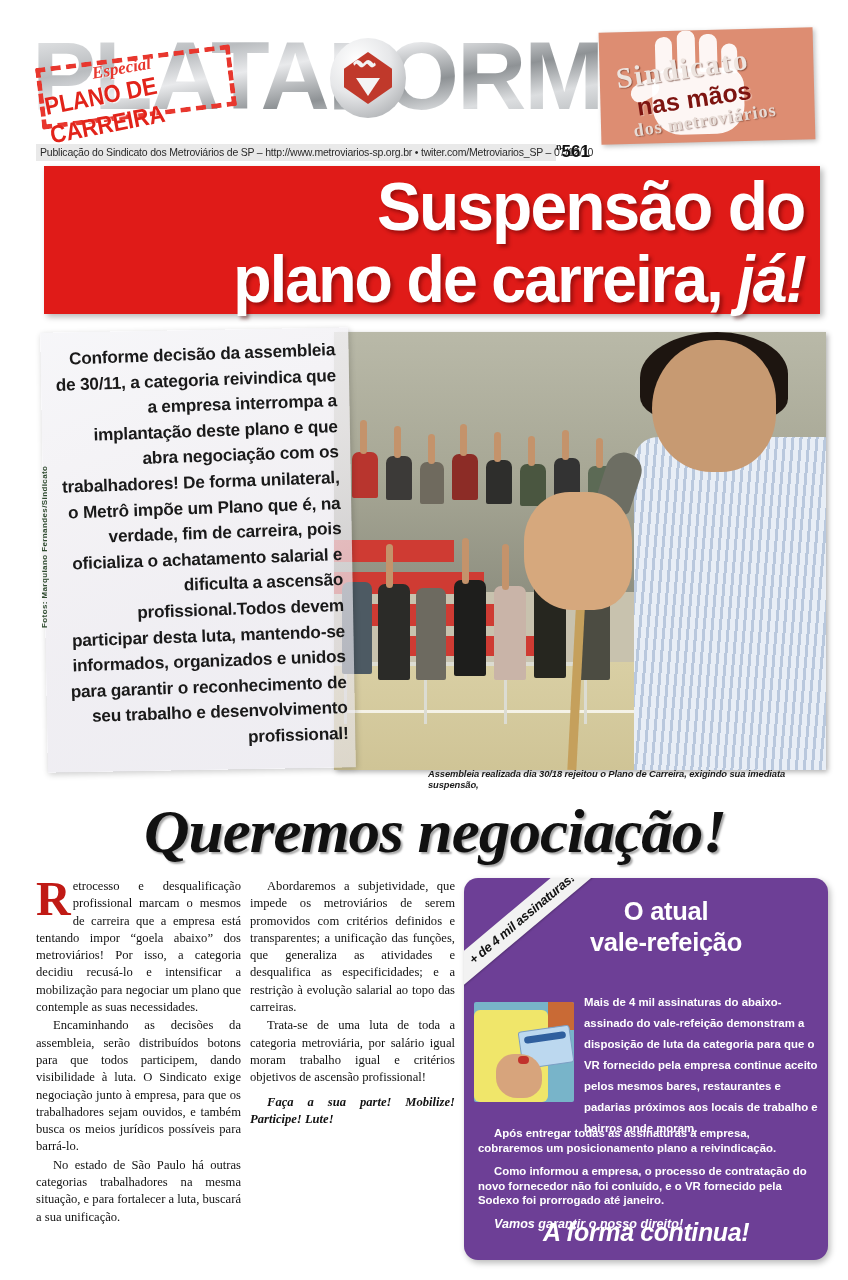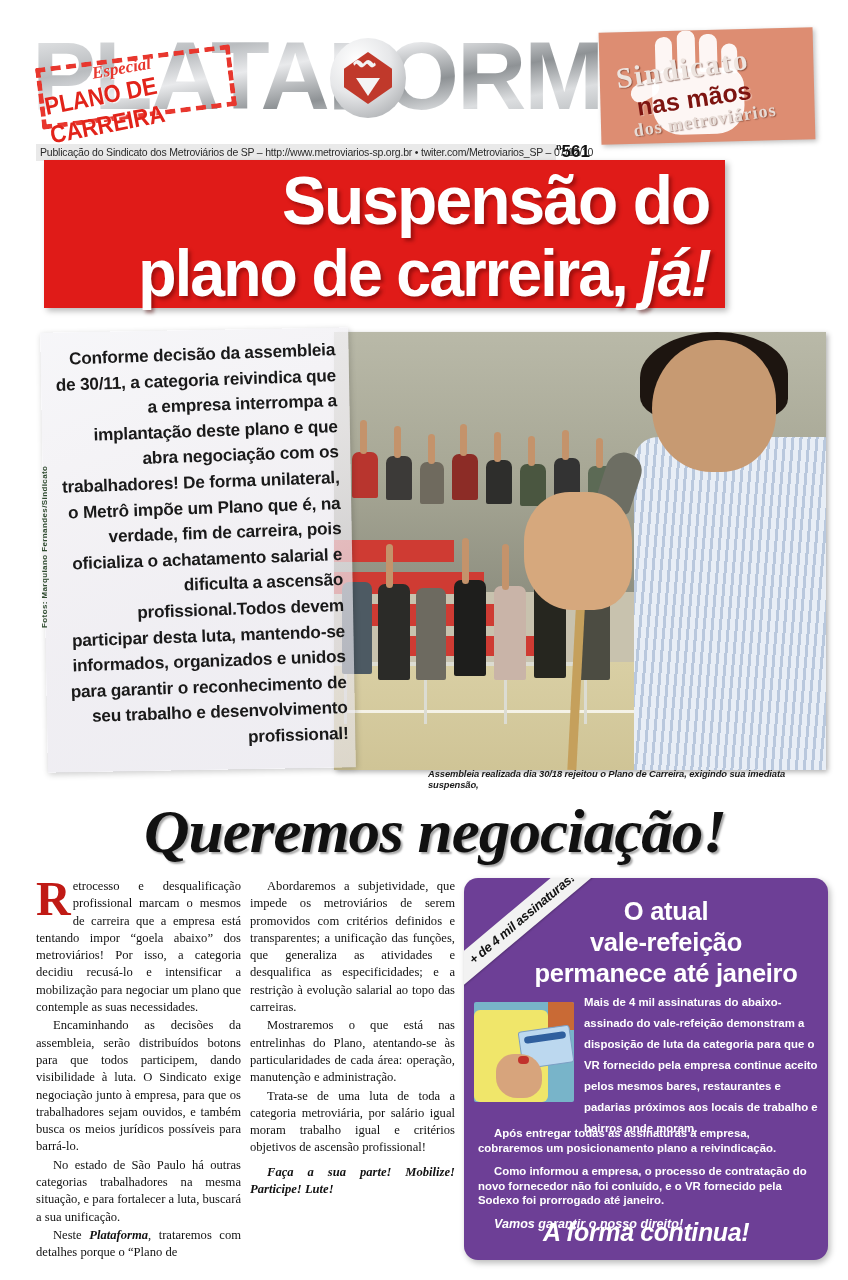--- a/index.html
+++ b/index.html
@@ -147,21 +147,21 @@
   }
   #issue {
     position:absolute; left:556px; top:142px;
     font-family:"Liberation Sans", sans-serif;
     font-size:17px; font-weight:bold; color:#111;
   }
   #issue sup { font-size:9px; font-weight:bold; }
 
   
   #redbanner {
-    position:absolute; left:44px; top:160px; width:681px; height:148px;
+    position:absolute; left:44px; top:166px; width:776px; height:148px;
     background:#e01b18;
     box-shadow:3px 3px 6px rgba(0,0,0,.28);
     z-index:5;
   }
   #redbanner .l1, #redbanner .l2 {
     font-family:"Liberation Sans", sans-serif;
     font-weight:bold;
     color:#ffffff;
     text-align:right;
     white-space:nowrap;
@@ -482,39 +482,36 @@
 <div id="photo-caption">Assembleia realizada dia  30/18 rejeitou o Plano de Carreira, exigindo sua imediata suspensão,</div>
 
 <div id="quere">Queremos negociação!</div>
 
 <div id="col1">
   <p class="first">
     <span class="dropcap">R</span><span>etrocesso e desqualificação profissional marcam o mesmos de carreira que a empresa está tentando impor “goela abaixo” dos metroviários! Por isso, a categoria decidiu recusá-lo e intensificar a mobilização para negociar um plano que contemple as suas necessidades.</span>
   </p>
   <p>Encaminhando as decisões da assembleia, serão distribuídos botons para que todos participem, dando visibilidade à luta. O Sindicato exige negociação junto à empresa, para que os trabalhadores sejam ouvidos, e também busca os meios jurídicos possíveis para barrá-lo.</p>
   <p>No estado de São Paulo há outras categorias trabalhadores na mesma situação, e para fortalecer a luta, buscará a sua unificação.</p>
-  <p><span>Neste </span><span class="bi">Plataforma</span><span>, trataremos com detalhes porque o “Plano de</span></p>
 </div>
 
 <div id="col2">
   <p>Abordaremos a subjetividade, que impede os metroviários de serem promovidos com critérios definidos e transparentes; a unificação das funções, que generaliza as atividades e desqualifica as especificidades; e a restrição à evolução salarial ao topo das carreiras.</p>
-  <p>Mostraremos o que está nas entrelinhas do Plano, atentando-se às particularidades de cada área: operação, manutenção e administração.</p>
   <p>Trata-se de uma luta de toda a categoria metroviária, por salário igual moram trabalho igual e critérios objetivos de ascensão profissional!</p>
   <p class="calltoaction">Faça a sua parte! Mobilize! Participe! Lute!</p>
 </div>
 
 <div id="purplebox">
   <div id="ribbon">
     <span>+ de 4 mil assinaturas!</span>
   </div>
 
   <div id="pb-title">
     <div>O atual</div>
     <div>vale-refeição</div>
-    <div>permanece até janeiro</div>
   </div>
 
   <div id="pb-photo">
     <div class="orange"></div>
     <div class="vest"></div>
     <div class="card"></div>
     <div class="cardstrip"></div>
     <div class="hand2"></div>
     <div class="nail"></div>
   </div>

